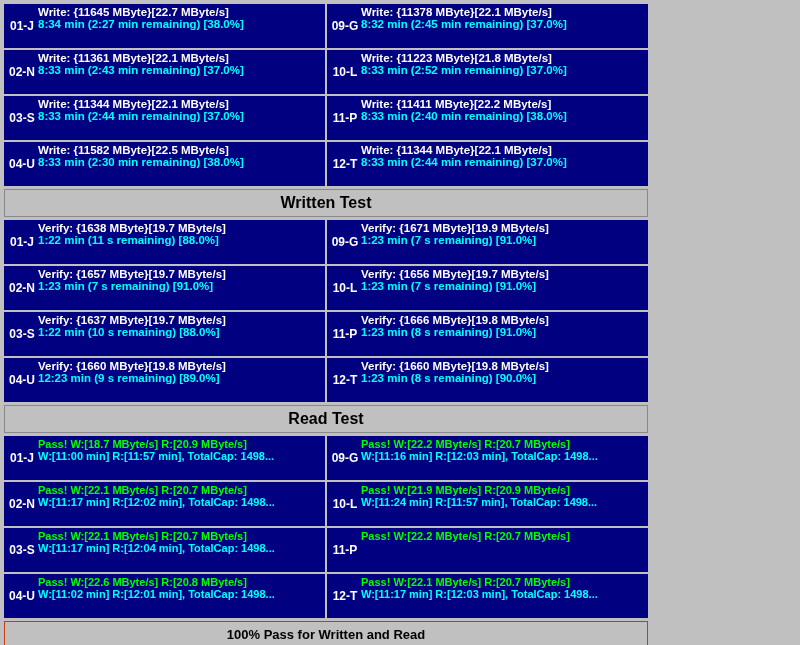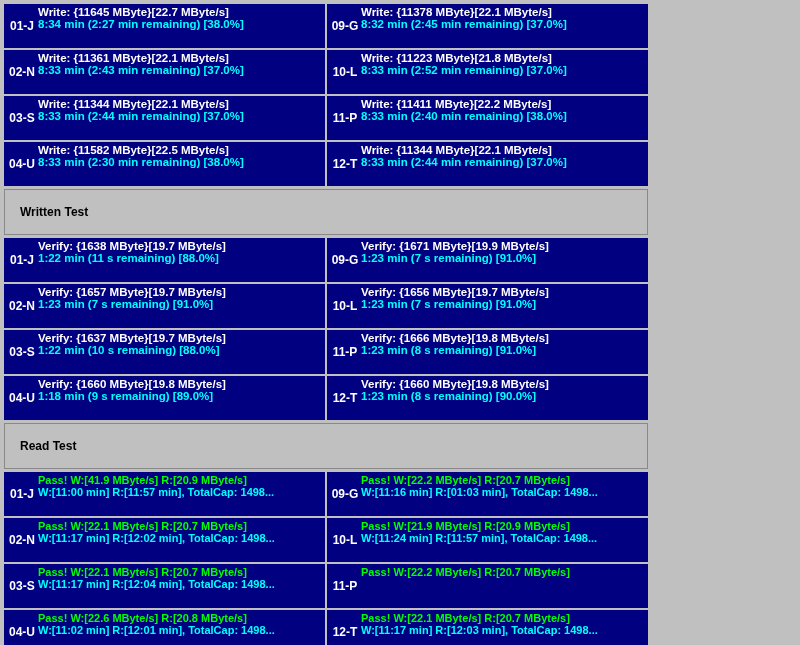--- a/index.html
+++ b/index.html
@@ -51,25 +51,26 @@
       color: #ffffff;
       font-size: 11.5px;
       font-weight: bold;
     }
     .cell-line2 {
       color: #00ffff;
       font-size: 11.5px;
       font-weight: bold;
     }
     .section-header {
+      text-align: center;
       background: #c0c0c0;
       color: #000000;
-      font-size: 12px;
-      font-weight: bold;
-      padding: 15px;
+      font-size: 16px;
+      font-weight: bold;
+      padding: 4px;
       margin: 3px 0;
       border: 1px solid #888;
     }
     .pass-cell .cell-line1 {
       color: #00ff00;
       font-size: 11px;
     }
     .pass-cell .cell-line2 {
       color: #00ffff;
       font-size: 11px;
@@ -191,47 +192,47 @@
         <div class="cell-label">11-P</div>
         <div class="cell-content">
           <div class="cell-line1">Verify: {1666 MByte}[19.8 MByte/s]</div>
           <div class="cell-line2">1:23 min (8 s remaining)   [91.0%]</div>
         </div>
       </div>
       <div class="cell">
         <div class="cell-label">04-U</div>
         <div class="cell-content">
           <div class="cell-line1">Verify: {1660 MByte}[19.8 MByte/s]</div>
-          <div class="cell-line2">1:18 min (9 s remaining)   [89.0%]</div>
+          <div class="cell-line2">12:23 min (9 s remaining)   [89.0%]</div>
         </div>
       </div>
       <div class="cell">
         <div class="cell-label">12-T</div>
         <div class="cell-content">
           <div class="cell-line1">Verify: {1660 MByte}[19.8 MByte/s]</div>
           <div class="cell-line2">1:23 min (8 s remaining)   [90.0%]</div>
         </div>
       </div>
     </div>
 
   <div class="section-header">Read Test</div>
 
   <div class="section" id="pass-section">
   <div class="cell pass-cell">
         <div class="cell-label">01-J</div>
         <div class="cell-content">
-          <div class="cell-line1">Pass! W:[41.9 MByte/s] R:[20.9 MByte/s]</div>
+          <div class="cell-line1">Pass! W:[18.7 MByte/s] R:[20.9 MByte/s]</div>
           <div class="cell-line2">W:[11:00 min] R:[11:57 min], TotalCap: 1498...</div>
         </div>
       </div>
       <div class="cell pass-cell">
         <div class="cell-label">09-G</div>
         <div class="cell-content">
           <div class="cell-line1">Pass! W:[22.2 MByte/s] R:[20.7 MByte/s]</div>
-          <div class="cell-line2">W:[11:16 min] R:[01:03 min], TotalCap: 1498...</div>
+          <div class="cell-line2">W:[11:16 min] R:[12:03 min], TotalCap: 1498...</div>
         </div>
       </div>
       <div class="cell pass-cell">
         <div class="cell-label">02-N</div>
         <div class="cell-content">
           <div class="cell-line1">Pass! W:[22.1 MByte/s] R:[20.7 MByte/s]</div>
           <div class="cell-line2">W:[11:17 min] R:[12:02 min], TotalCap: 1498...</div>
         </div>
       </div>
       <div class="cell pass-cell">

